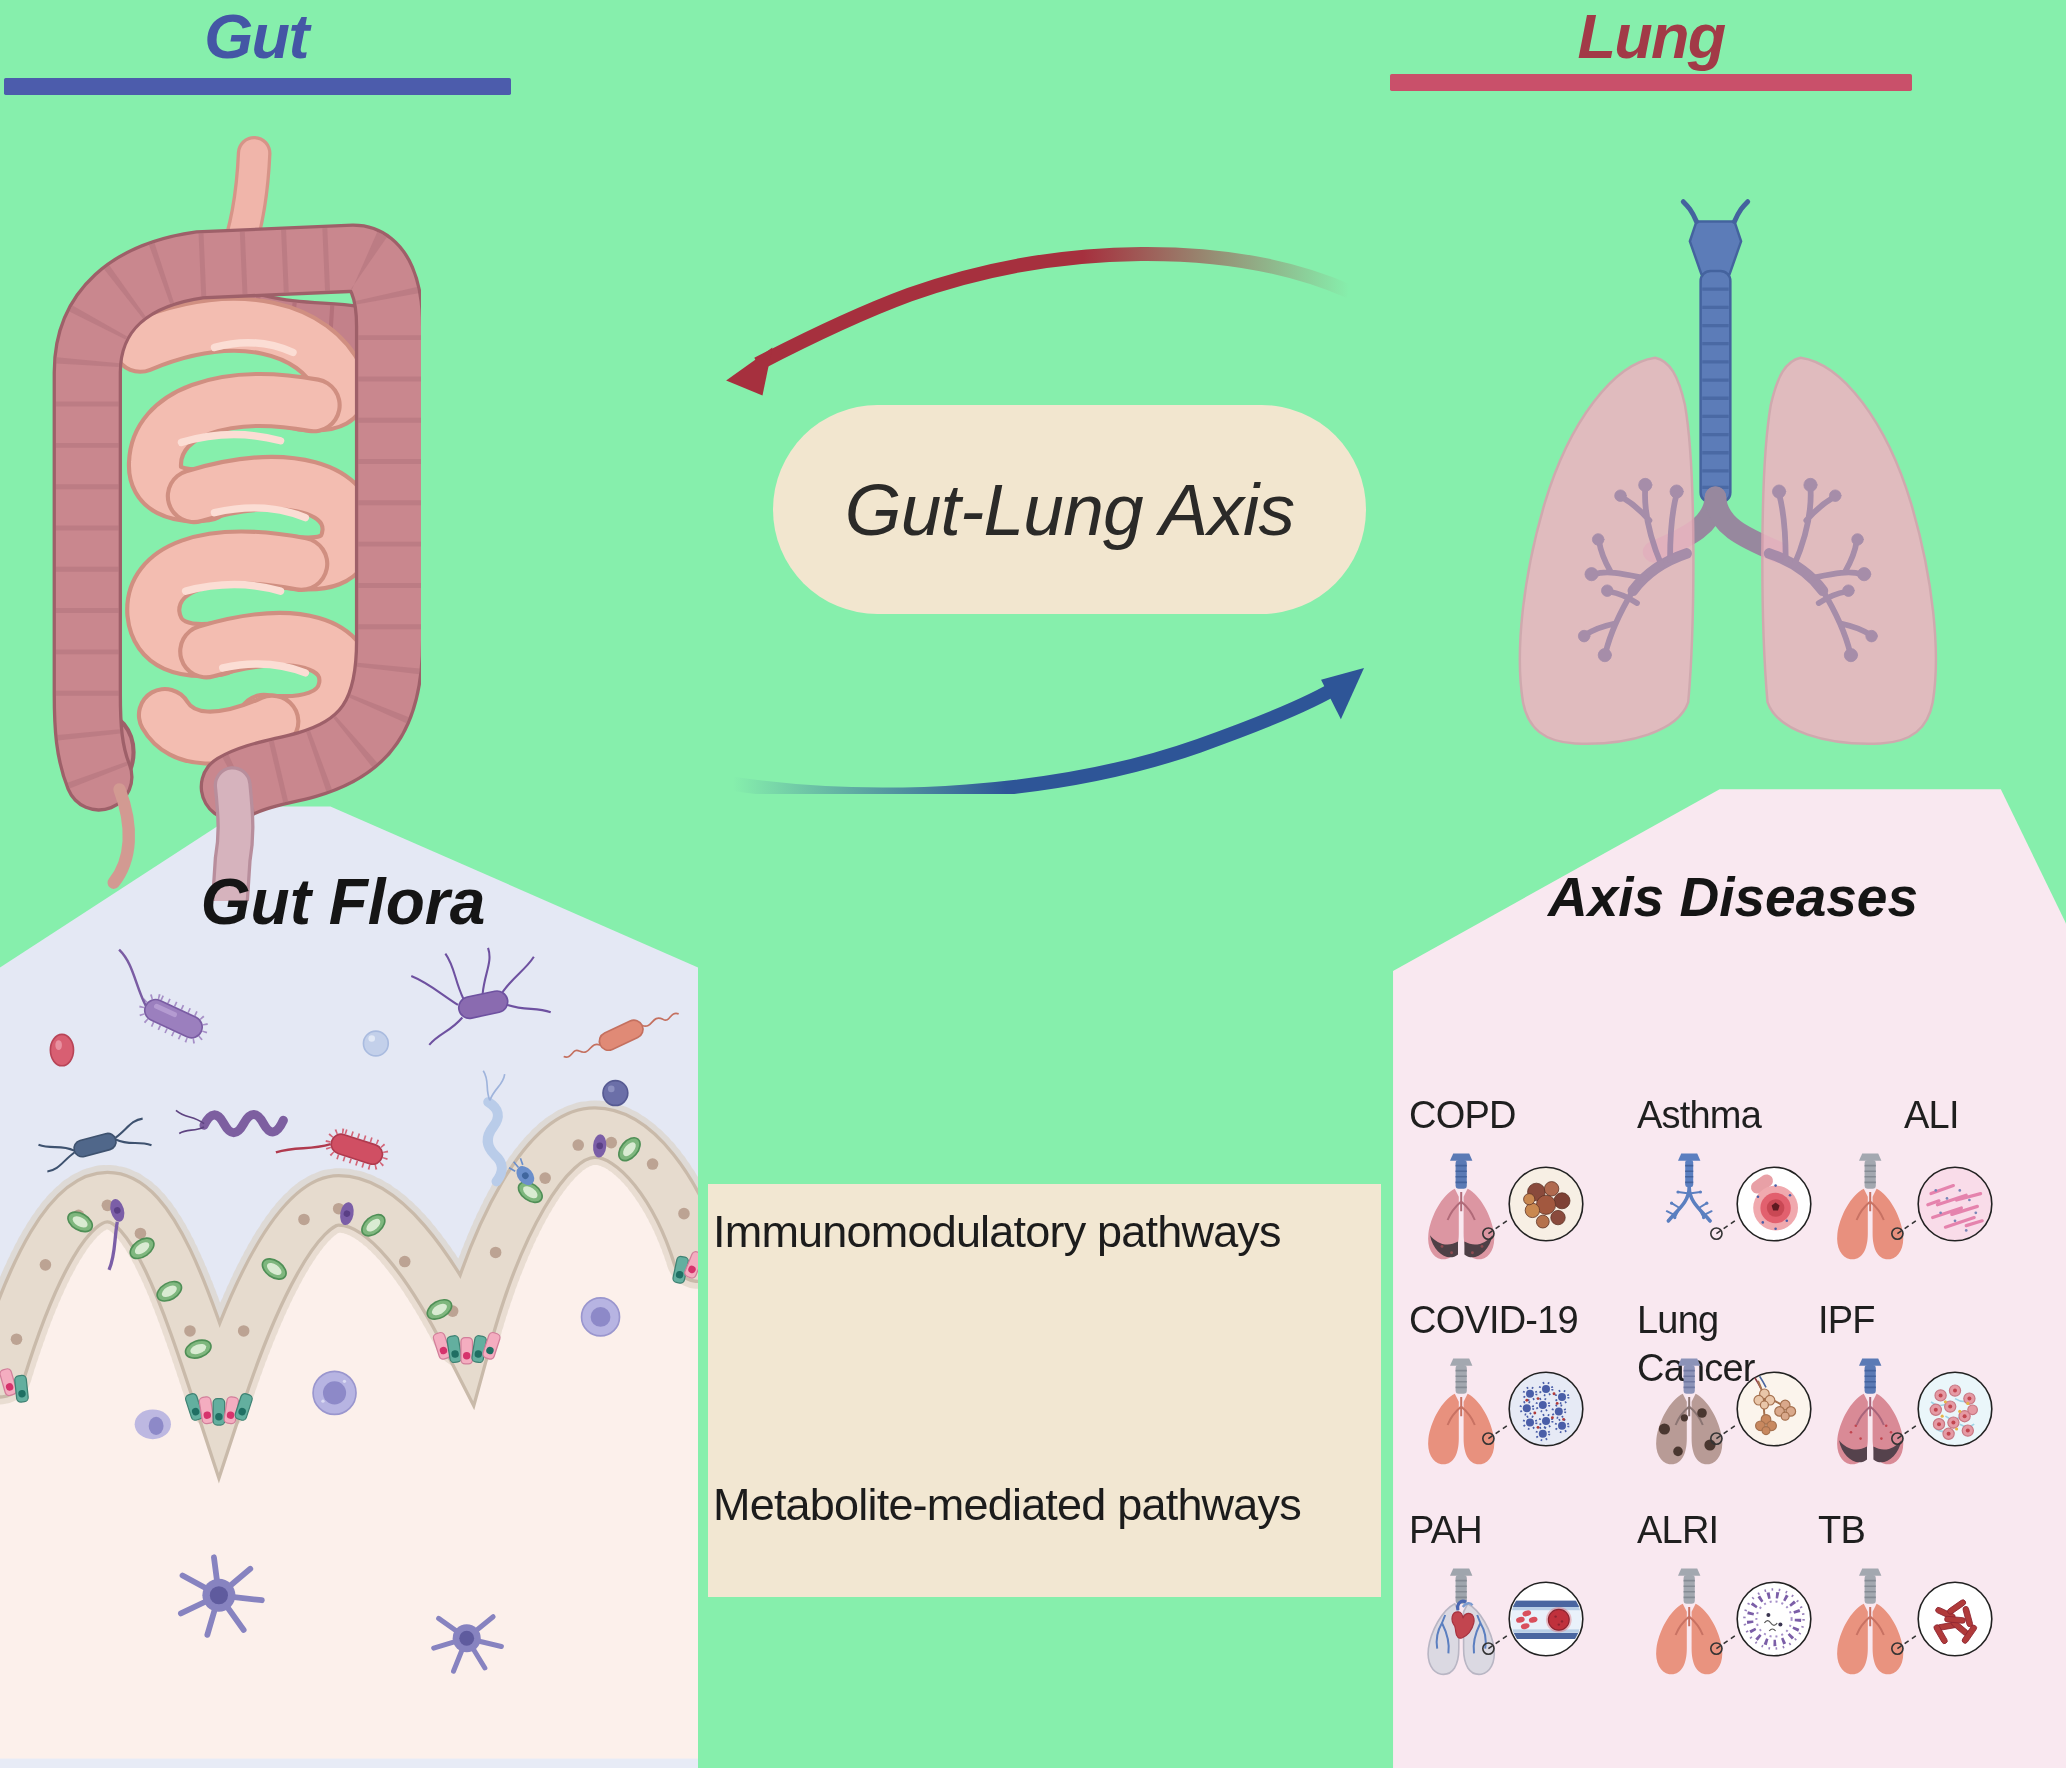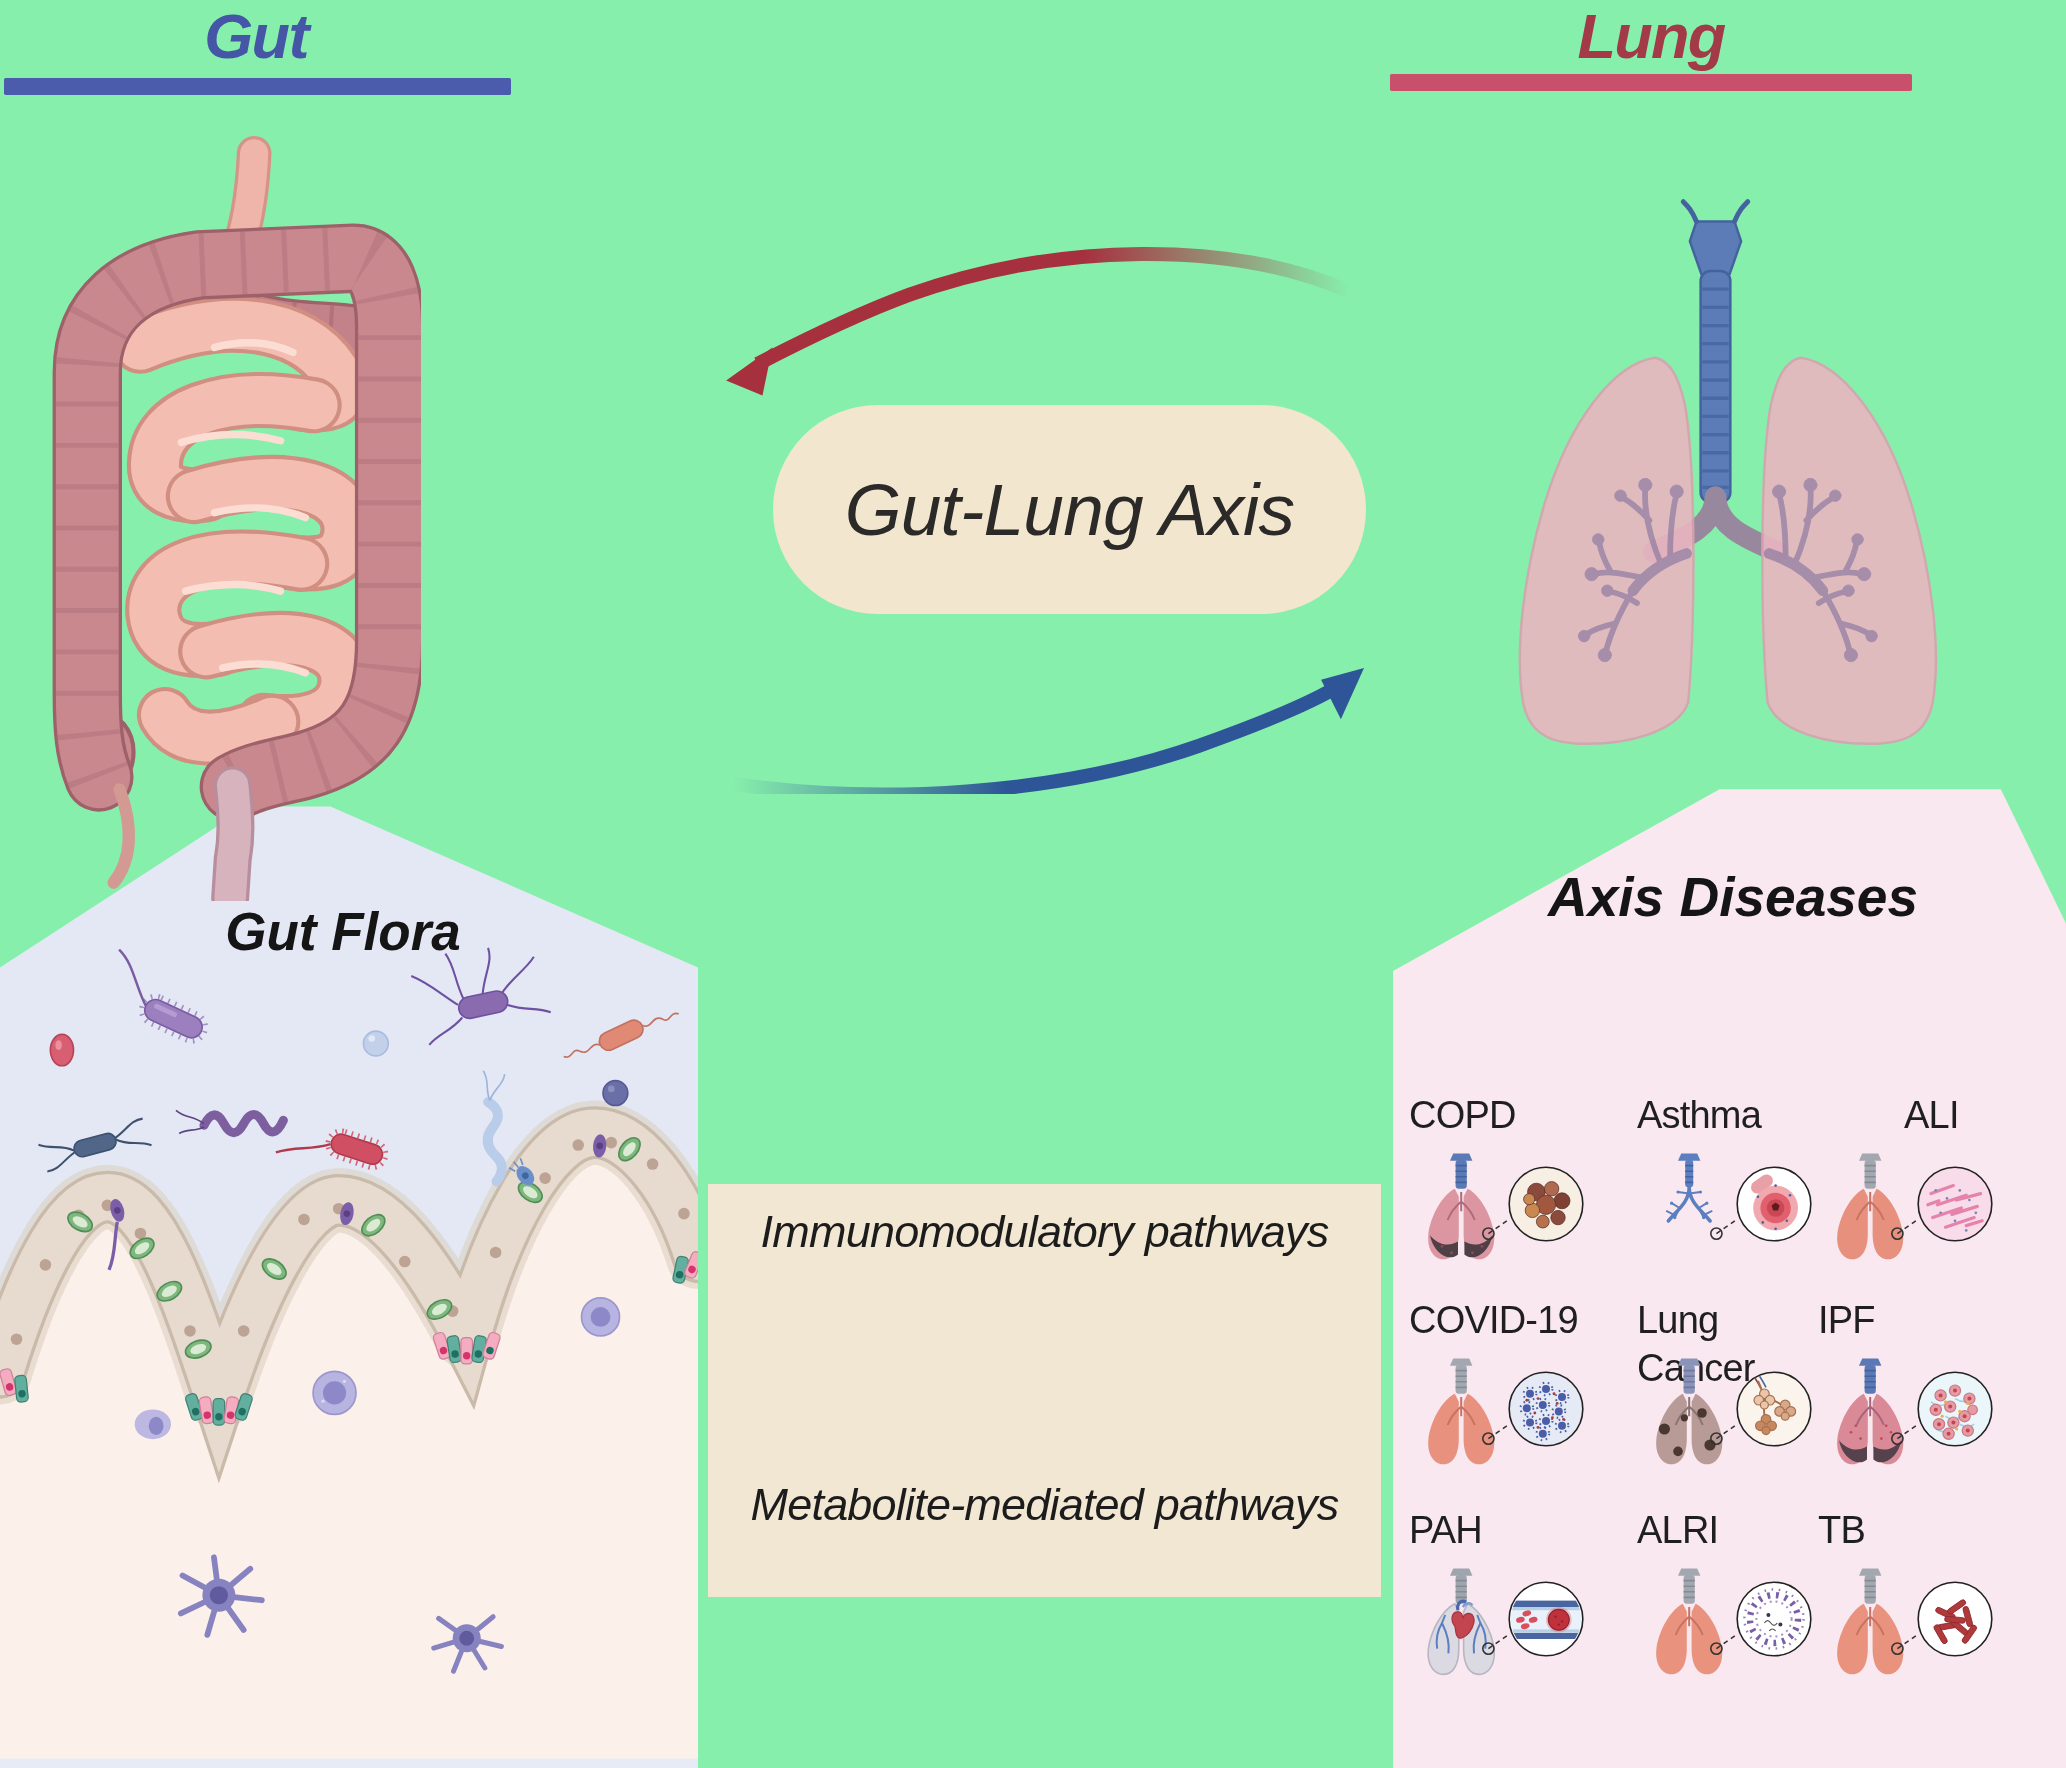--- a/index.html
+++ b/index.html
@@ -14,27 +14,27 @@
   .title-lung { left:1390px; top:0; width:522px; color:#A23A47; }
   .rule { height:16.5px; border-radius:1.7px; }
   .rule-gut  { left:4.1px;    top:78px; width:507px; background:#4C5CAC; }
   .rule-lung { left:1390px; top:74px; width:522px; background:#C9506A; }
 
   .axis-pill { left:773px; top:405px; width:593px; height:209px; background:#F2E6CF;
                border-radius:107px; display:flex; align-items:center; justify-content:center; }
   .axis-pill span { font-style:italic; font-size:73px; color:#2B2A28; letter-spacing:-0.8px; }
 
   .panel-title { font-style:italic; font-weight:700; color:#151515; text-align:center; }
-  .gutflora-title { left:95px; top:865px; width:496px; font-size:53px;margin-top:36px; }
+  .gutflora-title { left:95px; top:865px; width:496px; font-size:64px; }
   .lungdis-title  { left:1456px; top:865px; width:554px; font-size:55px; }
 
   .pathways { left:708px; top:1184px; width:673px; height:413px; background:#F2E7D2;
               display:flex; flex-direction:column; justify-content:space-between;
               padding:21.5px 5px 66px 5px; }
-  .pathways .pw { font-size:45px; color:#1C1C1C; text-align:center; letter-spacing:-0.8px; white-space:nowrap;font-style:italic; }
+  .pathways .pw { font-size:45px; color:#1C1C1C; letter-spacing:-0.8px; white-space:nowrap; }
 
   .dz-label { position:absolute; height:48px; line-height:48px; font-size:38px; color:#1F1F1F;
               text-align:left; letter-spacing:-0.8px; }
   .dz-icon  { position:absolute; }
   svg { display:block; }
 </style>
 </head>
 <body>
 
 <div class="stage">

